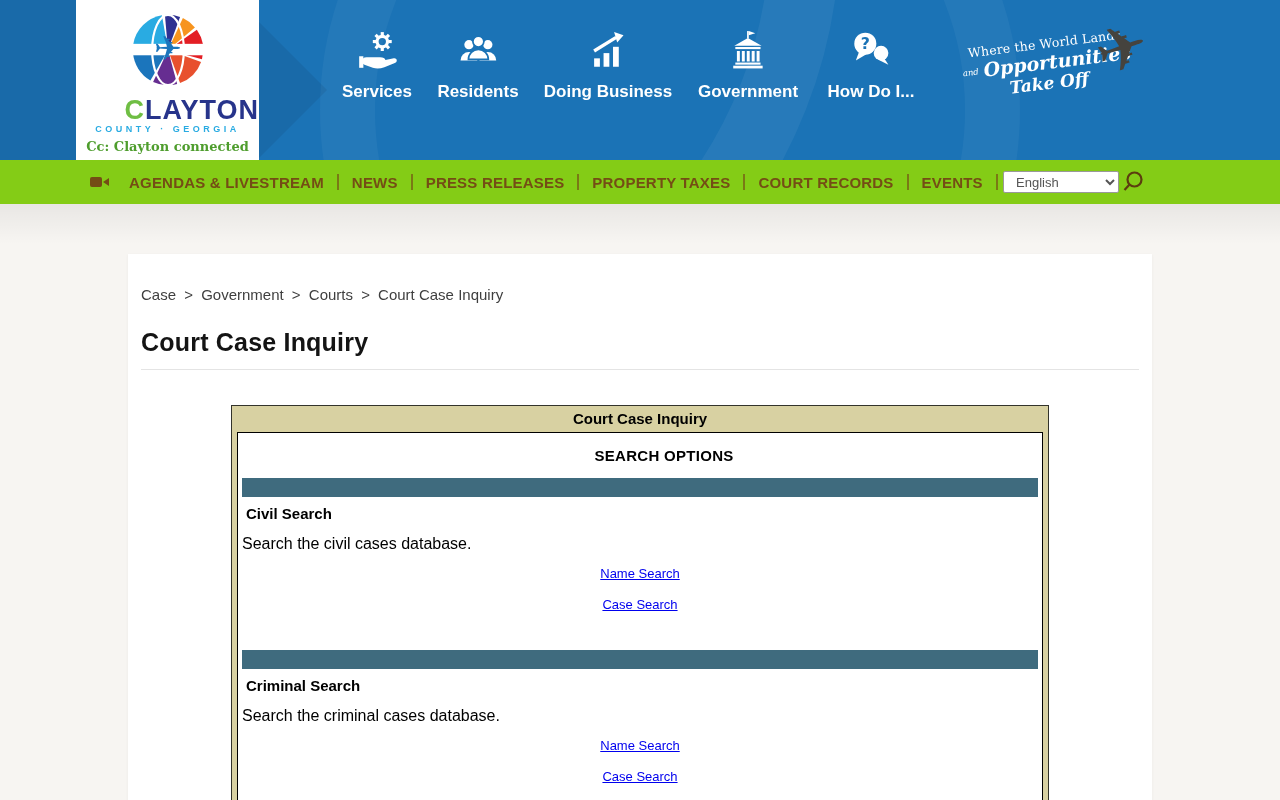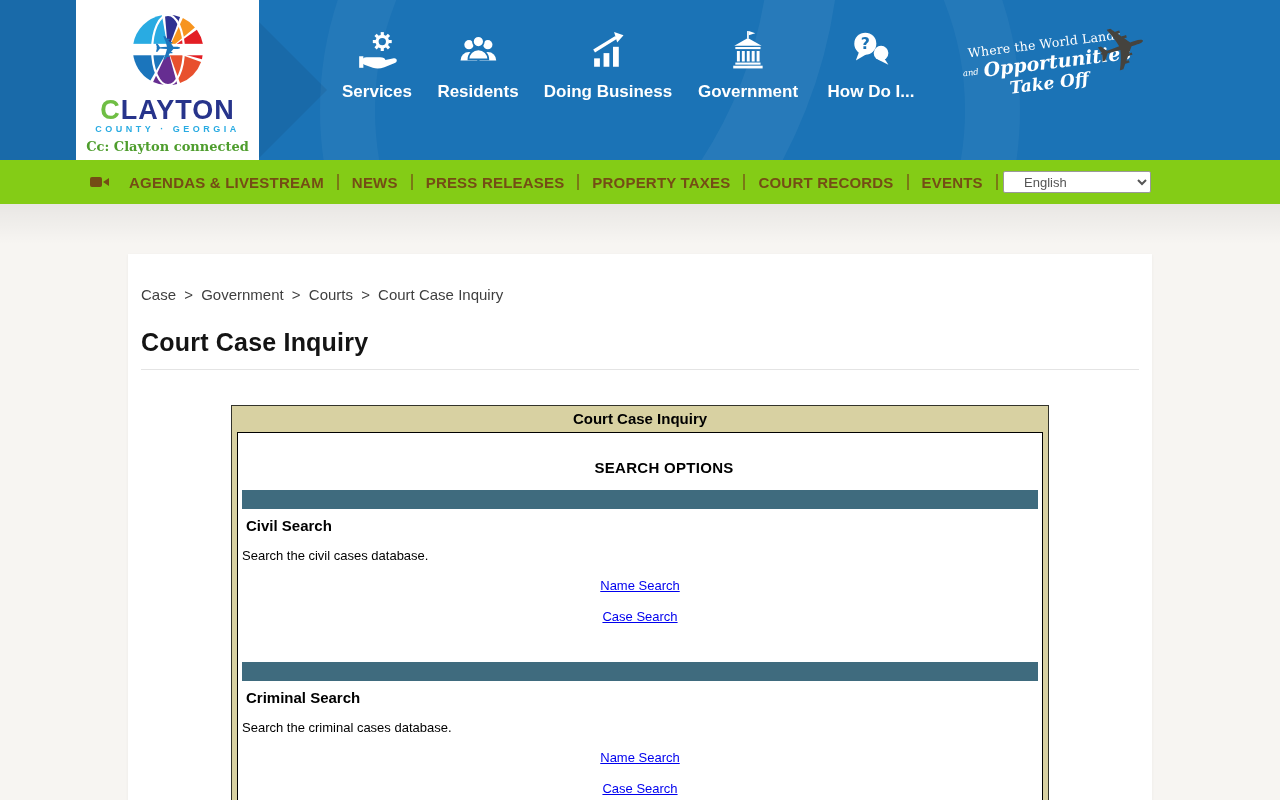--- a/index.html
+++ b/index.html
@@ -14,21 +14,21 @@
   .arc2 { position:absolute; left:320px; top:-240px; width:700px; height:700px;
     border:55px solid rgba(255,255,255,0.045); border-radius:50%; }
   .tri1 { position:absolute; left:-180px; top:-120px; width:420px; height:420px;
     background:rgba(0,0,0,0.07); transform:rotate(45deg); }
 
   
   .logo-box { position:absolute; left:76px; top:0; width:183px; height:160px;
     background:#ffffff; text-align:center; z-index:5; cursor:pointer; }
   .logo-globe { margin-top:6px; }
   .logo-name { font-size:27px; font-weight:800; letter-spacing:1px; color:#27348B;
-    line-height:24px; }
+    line-height:24px;text-align:right; }
   .logo-name .c-green { color:#6FBE44; }
   .logo-sub { font-size:9px; font-weight:700; letter-spacing:3.5px; color:#29ABE2;
     margin-top:2px; }
   .logo-slogan { font-family:"DejaVu Serif", serif; font-size:13px; font-weight:700;
     color:#4E9D2D; margin-top:5px; }
 
   
   .nav-item { position:absolute; top:28px; transform:translateX(-50%);
     text-align:center; color:#fff; cursor:pointer; z-index:4; }
   .nav-item .icon-wrap { height:46px; display:flex; align-items:center; justify-content:center; }
@@ -46,23 +46,23 @@
 
   
   .utility-bar { position:absolute; left:0; top:160px; width:1280px; height:44px;
     background:#84cc16; display:flex; align-items:center; padding-left:90px; z-index:6; }
   .util-cam { display:flex; align-items:center; margin-right:6px; }
   .util-link { font-size:15px; font-weight:700; color:#744D15; letter-spacing:.2px;
     padding:0 13px; cursor:pointer; white-space:nowrap; }
   .util-link:first-of-type { padding-left:0; }
   .util-sep { width:2px; height:16px; background:rgba(116,77,21,0.65); }
   .util-search { margin-left:22px; cursor:pointer; display:flex; align-items:center; }
-  .lang-select { position:absolute; left:1003px; top:11px; width:148px; height:22px;
+  .lang-select { position:absolute; left:1003px; top:11px; width:116px; height:22px;
     font-size:13px; color:#555; border:1px solid #999; border-radius:2px; background:#fff;
-    padding:0 16px; font-family:"Liberation Sans", sans-serif; }
+    padding:0 8px; font-family:"Liberation Sans", sans-serif; }
   .bar-shadow { position:absolute; left:0; top:204px; width:1280px; height:40px;
     background:linear-gradient(to bottom, rgba(0,0,0,0.06), rgba(0,0,0,0)); pointer-events:none; }
 
   
   .content-card { position:absolute; left:128px; top:254px; width:1024px; min-height:546px;
     background:#ffffff; box-shadow:0 1px 3px rgba(0,0,0,0.05);
     padding:32px 13px 0 13px; }
   .breadcrumb { font-size:15px; color:#3F3F3F; line-height:18px; }
   .breadcrumb .crumb { cursor:pointer; }
   .breadcrumb .sep { padding:0 4px; }
@@ -70,26 +70,26 @@
     padding-bottom:12px; border-bottom:1px solid #e4e4e4; letter-spacing:.2px; }
 
   
   .inquiry-table { width:818px; margin:35px auto 0; background:#D8D1A2;
     border:1px solid #33332b; }
   .inquiry-title { height:26px; line-height:26px; text-align:center; font-weight:700;
     font-size:15px; color:#000; }
   .inquiry-inner { margin:0 5px 5px 5px; background:#fff; border:1px solid #000;
     min-height:420px; padding-bottom:30px; }
   .search-options { text-align:center; font-weight:700; font-size:15px; color:#000;
-    margin:26px 0 13px 0; letter-spacing:.3px; line-height:18px;padding-left:48px; }
+    margin:14px 0 13px 0; letter-spacing:.3px; line-height:18px;padding-left:48px; }
   .teal-bar { height:19px; background:#3F6B7E; margin:0 4px; }
   .teal-bar.second { margin-top:38px; }
   .section-heading { font-weight:700; font-size:15px; color:#000; margin:10px 0 0 8px;
     line-height:14px; }
-  .section-desc { font-size:13px; color:#000; margin:16px 0 0 4px; line-height:14px; }
+  .section-desc { font-size:16px; color:#000; margin:16px 0 0 4px; line-height:14px; }
   .search-link { display:block; width:max-content; margin:16px auto 0; font-size:13px;
     color:#0000EE; text-decoration:underline; cursor:pointer; line-height:14px; }
   .search-link.second { margin-top:17px; }
 
   svg text { font-family:"DejaVu Sans", sans-serif; }
 </style>
 </head>
 <body>
 
 <div class="main-header">

